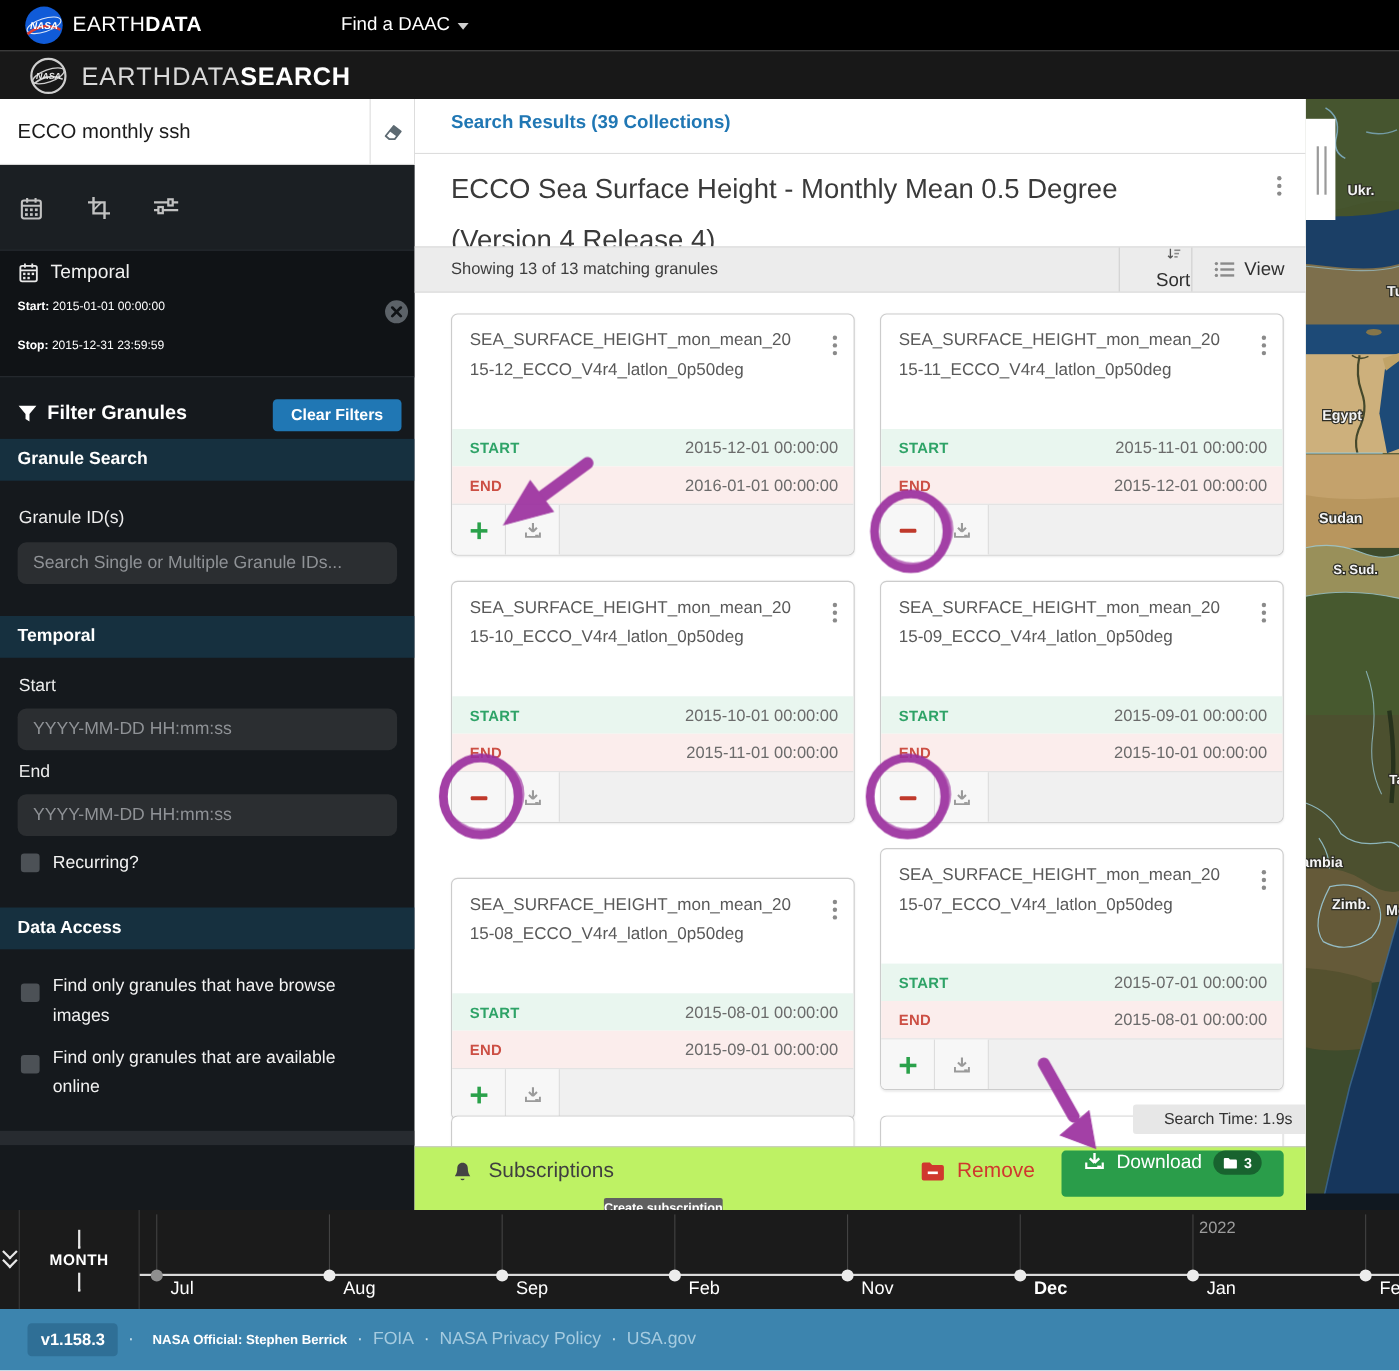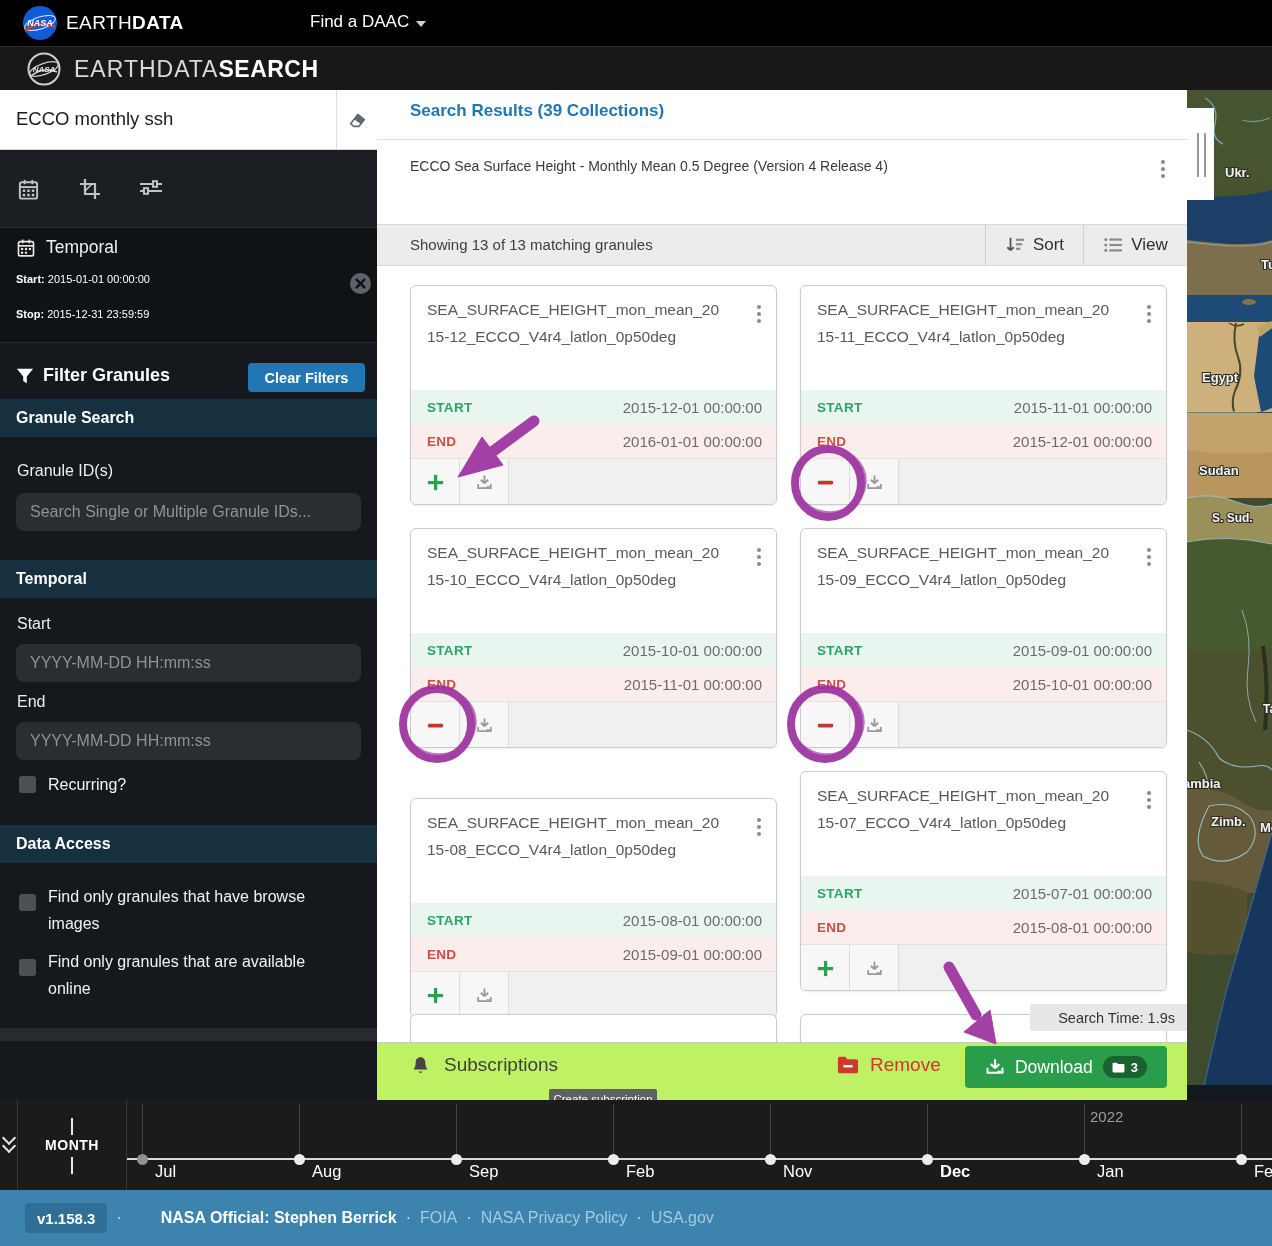--- a/index.html
+++ b/index.html
@@ -44,28 +44,28 @@
   .sb-label{left:17px;color:#ededed;font-size:16px;}
   .sb-input{left:16px;width:345px;height:38px;background:#2b2e31;border-radius:8px;box-sizing:border-box;padding:0 14px;display:flex;align-items:center;color:#8f9296;font-size:16px;}
   .chk{position:absolute;width:17px;height:17px;background:#4c5156;border-radius:3px;}
   .chk-label{position:absolute;color:#f2f2f2;font-size:16px;line-height:27px;}
   .sb-fade{left:0;top:938px;width:377px;height:13px;background:#272b30;}
 
   
   .results-bg{left:377px;top:90px;width:810px;height:1010px;background:#fff;}
   .breadcrumb{left:410px;top:101px;font-size:17px;font-weight:600;color:var(--accent-blue,#2e7db3);}
   .hdr-line{left:377px;top:139px;width:810px;height:1px;background:#ddd;}
-  .coll-title{left:410px;top:149px;width:690px;font-size:14px;line-height:34px;color:#3a3a3a;font-weight:400;}
+  .coll-title{left:410px;top:149px;width:690px;font-size:25px;line-height:46px;color:#3a3a3a;font-weight:400;}
   .kebab{display:flex;flex-direction:column;gap:3px;align-items:center;}
   .kebab i{width:4px;height:4px;border-radius:50%;background:#8a8a8a;}
   .coll-kebab{left:1157px;top:156px;padding:4px;}
   .gran-toolbar{left:377px;top:224px;width:810px;height:42px;background:#ececec;border-top:1px solid #d9d9d9;border-bottom:1px solid #d9d9d9;box-sizing:border-box;}
   .showing{left:33px;top:11px;font-size:15px;color:#3d3d3d;position:absolute;}
   .tb-btn{position:absolute;top:0;height:40px;display:flex;align-items:center;justify-content:center;gap:8px;font-size:17px;color:#2f2f2f;border-left:1px solid #cfcfcf;}
-  .tb-sort{left:608px;width:98px;}
+  .tb-sort{left:640px;width:98px;flex-direction:column;}
   .tb-view{left:706px;width:104px;}
 
   
   .gcard{position:absolute;width:367px;height:220px;background:#fff;border:1px solid #ccc;border-radius:6px;box-shadow:0 1px 2px rgba(0,0,0,.08);box-sizing:border-box;overflow:hidden;}
   .gtitle{position:absolute;left:16px;top:11px;width:300px;font-size:15.5px;line-height:26.5px;color:#595959;word-break:break-all;}
   .gkebab{position:absolute;right:12px;top:16px;padding:3px;}
   .grow{position:absolute;left:0;width:100%;height:34px;display:flex;align-items:center;justify-content:space-between;box-sizing:border-box;padding:0 14px 0 16px;}
   .gstart{top:104px;background:#e9f6ef;}
   .gend{top:138px;background:#fbedec;}
   .glabel{font-size:13.5px;font-weight:700;letter-spacing:.3px;}
@@ -76,23 +76,23 @@
   .gcell{position:absolute;top:0;width:49px;height:47px;background:#f7f7f7;border-right:1px solid #ddd;display:flex;align-items:center;justify-content:center;}
   .gcell.c1{left:0;}
   .gcell.c2{left:49px;}
   .gcard.partial{height:30px;border-bottom:none;border-radius:6px 6px 0 0;}
 
   
   .searchtime{left:1030px;top:1004px;width:157px;height:27px;background:#e7e7e7;box-sizing:border-box;display:flex;align-items:center;justify-content:flex-end;padding-right:12px;font-size:14.5px;color:#333;border-radius:3px 0 0 3px;z-index:5;}
   .actionbar{left:377px;top:1042px;width:810px;height:58px;background:#bef264;border-top:1px solid #c9c9c9;box-sizing:border-box;z-index:6;}
   .subs{left:33px;top:11px;display:flex;align-items:center;gap:13px;font-size:19px;color:#3f3f3f;position:absolute;}
   .removebtn{left:460px;top:11px;display:flex;align-items:center;gap:11px;font-size:19px;color:var(--remove-red,#d0382e);position:absolute;}
-  .dlbtn{left:588px;top:3px;width:202px;height:42px;background:var(--download-green,#2a9d4a);border-radius:4px;display:flex;align-items:center;justify-content:center;gap:10px;color:#fff;font-size:17.5px;font-weight:500;position:absolute;}
+  .dlbtn{left:588px;top:3px;width:202px;height:42px;background:var(--download-green,#2a9d4a);border-radius:4px;display:flex;justify-content:center;gap:10px;color:#fff;font-size:17.5px;font-weight:500;position:absolute;}
   .dlbadge{background:#18632f;border-radius:11px;height:22px;display:flex;align-items:center;gap:6px;padding:0 9px;font-size:13px;font-weight:700;}
-  .tooltip{left:549px;top:1089px;width:108px;height:19px;background:#606060;color:#fff;font-size:11.5px;font-weight:400;display:flex;align-items:center;justify-content:center;border-radius:2px;z-index:7;text-align:right;}
+  .tooltip{left:549px;top:1089px;width:108px;height:19px;background:#606060;color:#fff;font-size:11.5px;font-weight:700;display:flex;align-items:center;justify-content:center;border-radius:2px;z-index:7;text-align:right;}
 
   
   .mapwrap{left:1187px;top:90px;width:85px;height:1010px;overflow:hidden;background:#3e4b2c;}
   .handle{left:1187px;top:108px;width:27px;height:92px;background:#fff;z-index:4;}
   .handle i{position:absolute;top:25px;width:1.5px;height:44px;background:#9a9a9a;}
   .handle i:nth-child(1){left:10px;}
   .handle i:nth-child(2){left:17px;}
   .map-label{paint-order:stroke;stroke:#2e2e26;stroke-width:2.2px;fill:#f4f4f4;font-weight:700;font-family:"Liberation Sans",sans-serif;}
 
   
@@ -107,21 +107,21 @@
   .tl-axisline{left:127px;top:58px;width:1145px;height:1.5px;background:#d9d9d9;position:absolute;}
   .tl-grid{position:absolute;top:4px;width:1px;height:54px;background:#434343;}
   .tl-dot{position:absolute;top:53.5px;width:11px;height:11px;border-radius:50%;background:#ececec;}
   .tl-dot.dim{background:#8f8f8f;}
   .tl-month{position:absolute;top:62px;font-size:16.5px;color:#fff;}
   .tl-year{position:absolute;left:1090px;top:8px;font-size:15px;color:#9d9d9d;}
 
   
   .footer{left:0;top:1190px;width:1272px;height:56px;background:var(--footer-blue,#3c84ae);z-index:9;display:flex;align-items:center;}
   .ver-badge{margin-left:25px;background:#2f6f96;border-radius:4px;height:30px;display:flex;align-items:center;padding:0 12px;color:#fff;font-size:15px;font-weight:700;}
-  .foot-main{color:#fff;font-size:16px;font-weight:700;margin-left:30px;}
+  .foot-main{color:#fff;font-size:12px;font-weight:700;margin-left:8px;}
   .foot-dot{color:#cfe3ef;font-size:16px;margin:0 9px;font-weight:400;}
   .foot-link{color:#a5cbe0;font-size:16px;}
 
   .annot{left:0;top:0;width:1272px;height:1246px;pointer-events:none;z-index:40;}
 </style>
 </head>
 <body>
 
 <div class="abs nav1">
   <svg class="abs logo" viewBox="0 0 36 36">

